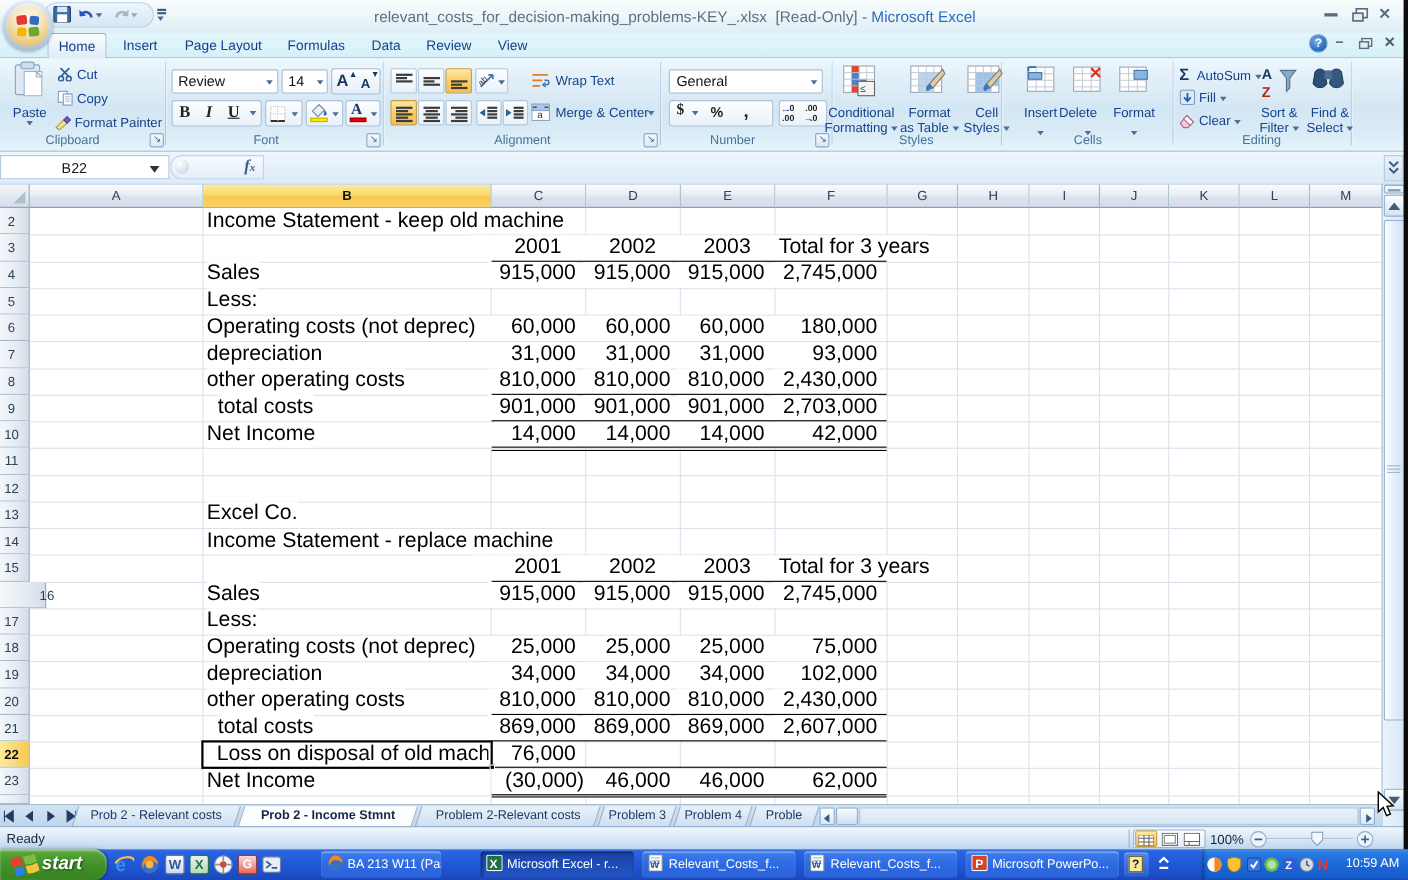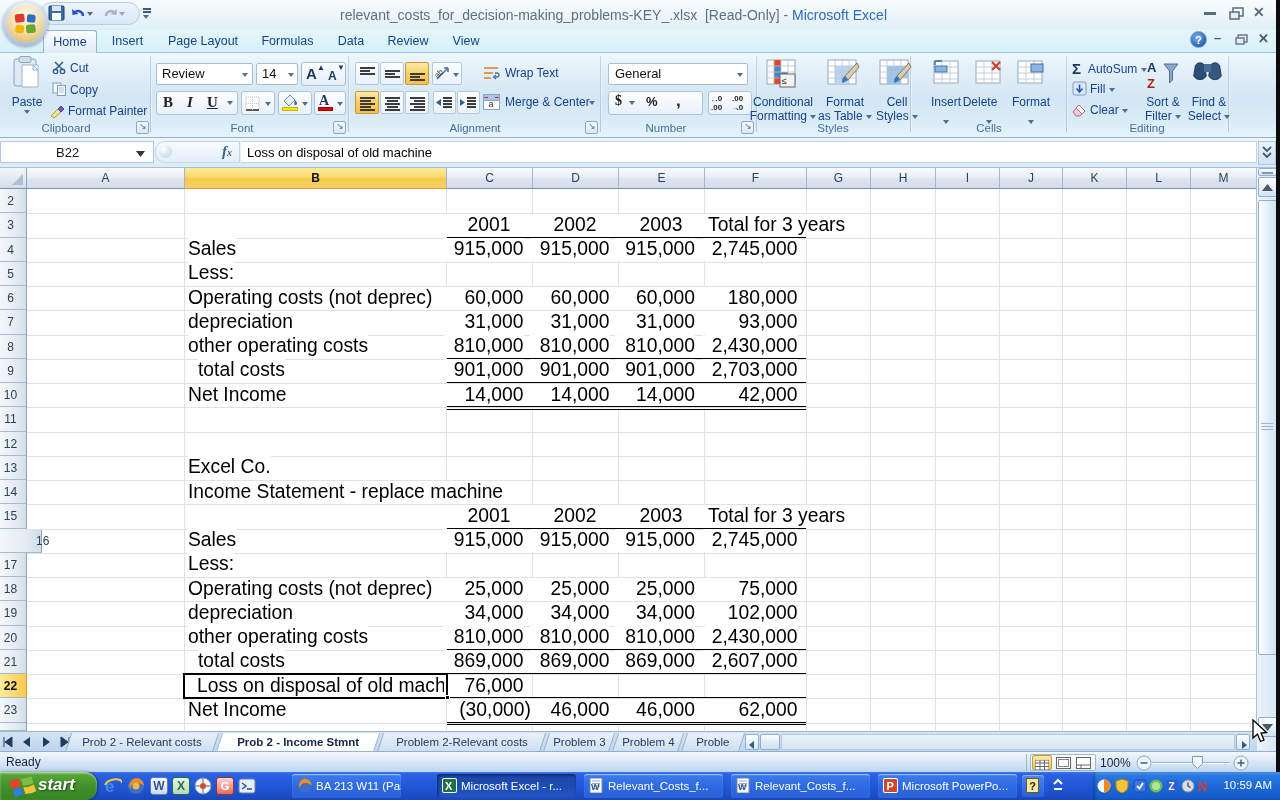--- a/index.html
+++ b/index.html
@@ -473,21 +473,20 @@
   <div id="namebox" style="width:154px;">
       <span style="position:absolute;left:55px;">B22</span>
   <svg style="position:absolute;right:8px;top:9px;" width="9" height="6">
         <path d="M0 0 h9 l-4.5 6Z" fill="#333"></path>
       </svg>
     </div>
   <div id="fxzone">
       <div style="position:absolute;left:3px;top:3px;width:13px;height:13px;border-radius:50%;background:radial-gradient(circle at 35% 30%,#fff,#cfdeed 70%,#b5c9dd);"></div>
   <i style="position:absolute;left:66px;top:1px;font-size:15px;font-weight:bold;color:#3f617f;font-family:'Liberation Serif',serif;">f<span style="font-size:10px;">x</span></i>
     </div>
-  <div id="ftext">Loss on disposal of old machine</div>
   <div id="fexpand"><svg width="12" height="14" style="margin-top:4px;">
         <path d="M2 1 L6 5 L10 1" fill="none" stroke="#3f5c7a" stroke-width="1.8"></path>
         <path d="M2 7 L6 11 L10 7" fill="none" stroke="#3f5c7a" stroke-width="1.8"></path>
       </svg></div>
 </div>
 
 
 <div id="sheet">
 <div class="colhdr" style="left:27px;width:158px;">A</div>
 <div class="colhdr sel" style="left:185px;width:262px;">B</div>
@@ -554,20 +553,21 @@
 <div class="hline" style="top:336.25px;width:1230px;"></div>
 <div class="hline" style="top:360.50px;width:1230px;"></div>
 <div class="hline" style="top:384.75px;width:1230px;"></div>
 <div class="hline" style="top:409.00px;width:1230px;"></div>
 <div class="hline" style="top:433.25px;width:1230px;"></div>
 <div class="hline" style="top:457.50px;width:1230px;"></div>
 <div class="hline" style="top:481.75px;width:1230px;"></div>
 <div class="hline" style="top:506.00px;width:1230px;"></div>
 <div class="hline" style="top:530.25px;width:1230px;"></div>
 <div class="hline" style="top:554.50px;width:1230px;"></div>
+<div class="ctext" style="left:188px;top:21.50px;height:23px;line-height:21px;background:#fff;">Income Statement - keep old machine</div>
 <div class="ctext" style="left:427px;width:124px;text-align:center;top:45.75px;height:23px;line-height:21px;background:#fff;">2001</div>
 <div class="ctext" style="left:513px;width:124px;text-align:center;top:45.75px;height:23px;line-height:21px;background:#fff;">2002</div>
 <div class="ctext" style="left:599px;width:124px;text-align:center;top:45.75px;height:23px;line-height:21px;background:#fff;">2003</div>
 <div class="ctext" style="left:708px;top:45.75px;height:23px;line-height:21px;background:#fff;">Total for 3 years</div>
 <div class="ctext" style="left:188px;top:70.00px;height:23px;line-height:21px;background:#fff;">Sales</div>
 <div class="ctext num" style="left:443.5px;width:80px;top:70.00px;height:23px;line-height:21px;background:#fff;">915,000</div>
 <div class="ctext num" style="left:529.5px;width:80px;top:70.00px;height:23px;line-height:21px;background:#fff;">915,000</div>
 <div class="ctext num" style="left:615px;width:80px;top:70.00px;height:23px;line-height:21px;background:#fff;">915,000</div>
 <div class="ctext num" style="left:702.5px;width:95px;top:70.00px;height:23px;line-height:21px;background:#fff;">2,745,000</div>
 <div class="ctext" style="left:188px;top:94.25px;height:23px;line-height:21px;background:#fff;">Less:</div>

